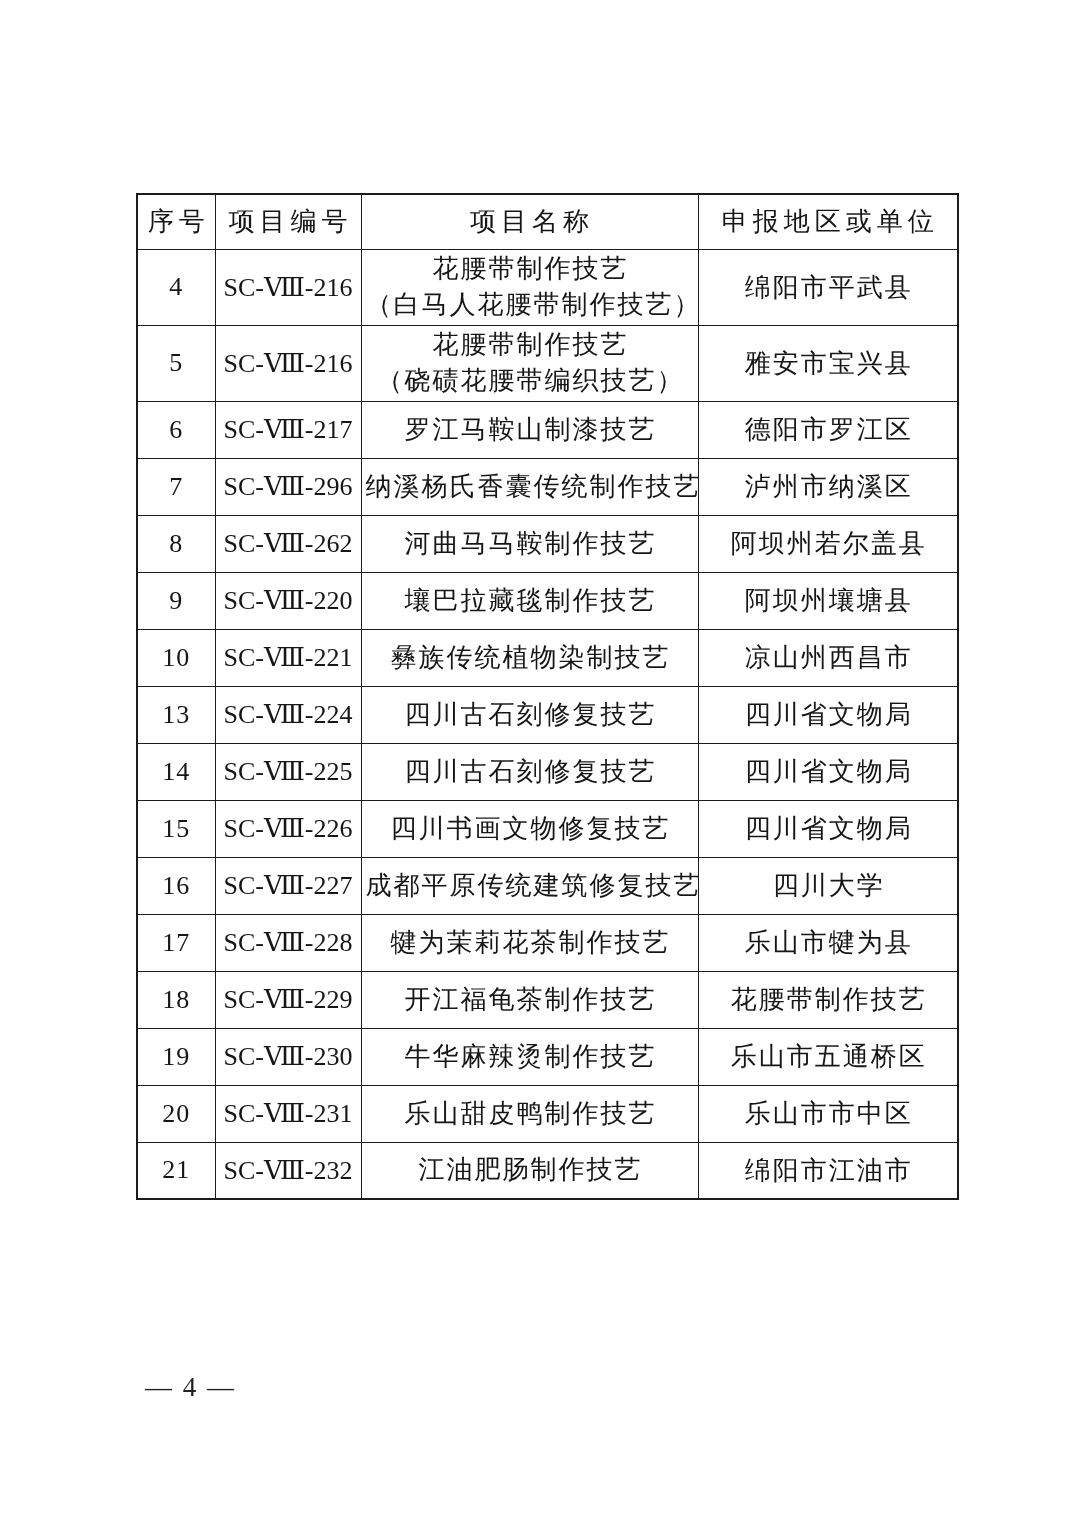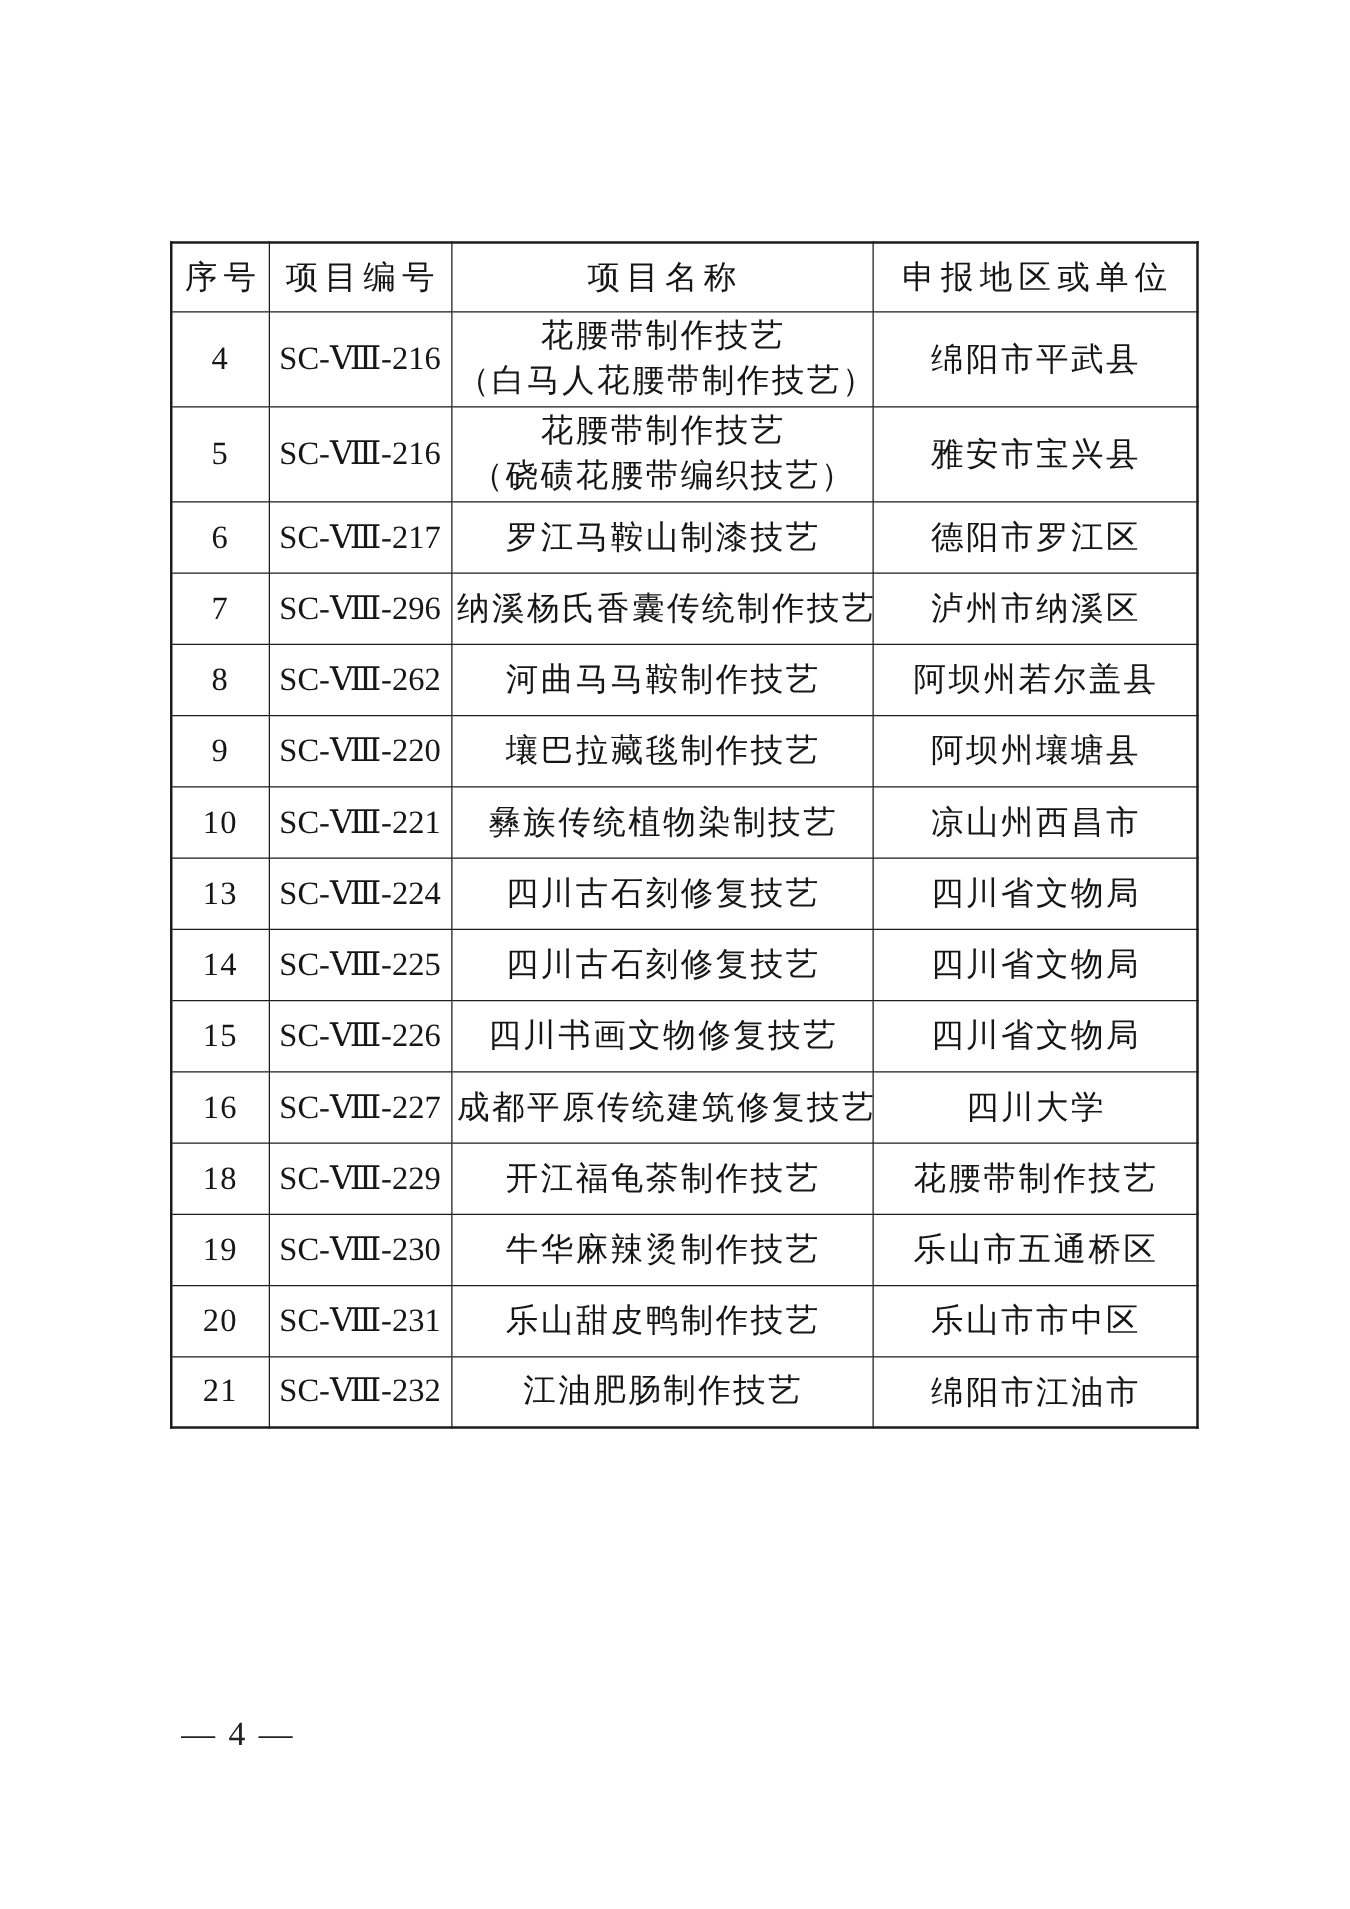--- a/index.html
+++ b/index.html
@@ -179,20 +179,28 @@
         </tr>
         <tr class="row-normal">
           <td class="cell-no">16</td>
           <td class="cell-code">SC-Ⅷ-227</td>
           <td class="cell-name">
             <div class="name-line">成都平原传统建筑修复技艺</div>
           </td>
           <td class="cell-unit">四川大学</td>
         </tr>
         <tr class="row-normal">
+          <td class="cell-no">17</td>
+          <td class="cell-code">SC-Ⅷ-228</td>
+          <td class="cell-name">
+            <div class="name-line">犍为茉莉花茶制作技艺</div>
+          </td>
+          <td class="cell-unit">乐山市犍为县</td>
+        </tr>
+        <tr class="row-normal">
           <td class="cell-no">18</td>
           <td class="cell-code">SC-Ⅷ-229</td>
           <td class="cell-name">
             <div class="name-line">开江福龟茶制作技艺</div>
           </td>
           <td class="cell-unit">花腰带制作技艺</td>
         </tr>
         <tr class="row-normal">
           <td class="cell-no">19</td>
           <td class="cell-code">SC-Ⅷ-230</td>

